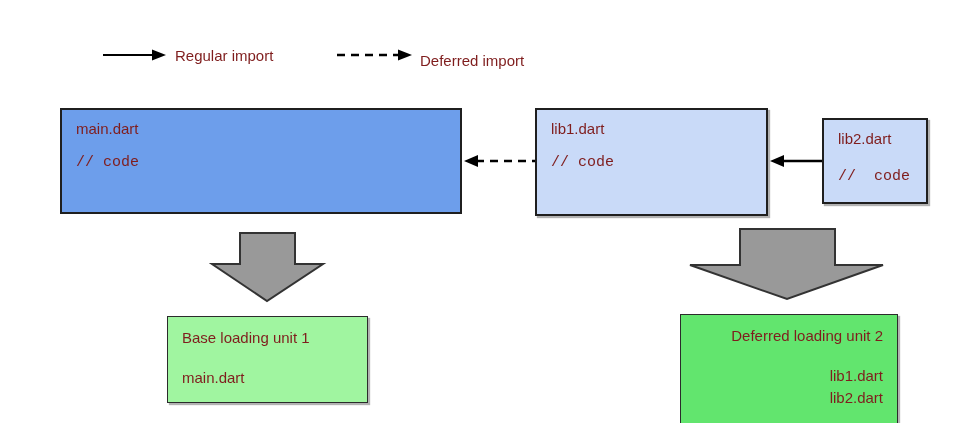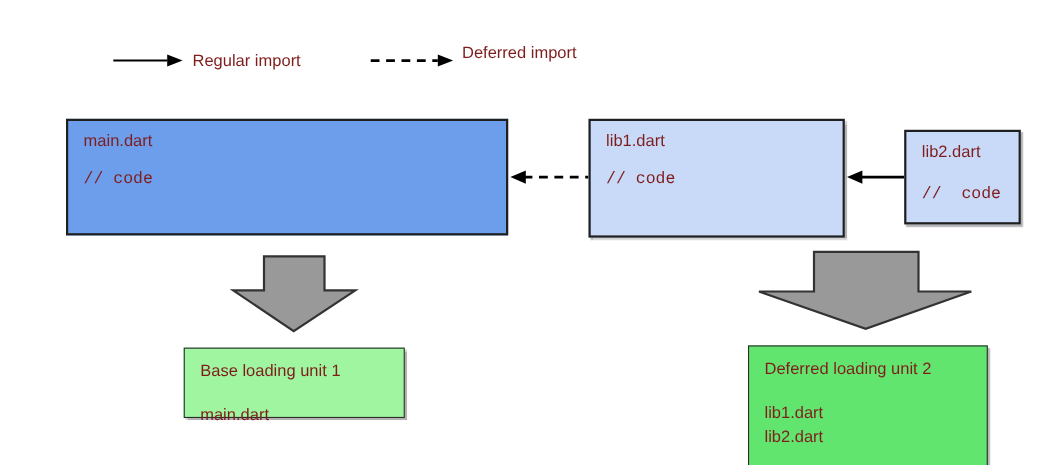--- a/index.html
+++ b/index.html
@@ -4,39 +4,39 @@
 <style>
   html,body { margin:0; padding:0; background:#ffffff; }
   .canvas {
     position:relative; width:954px; height:423px; background:#ffffff;
     font-family:"Liberation Sans", sans-serif; color:#7f1d1d; overflow:hidden;margin-top:36px;
   }
   .overlay { position:absolute; left:0; top:0; width:954px; height:423px; pointer-events:none; }
 
   .legend-label { position:absolute; font-size:15px; line-height:18px; }
   .legend-regular  { left:175px; top:11px; }
-  .legend-deferred { left:420px; top:4px; }
+  .legend-deferred { left:420px; top:16px; }
 
   .node { position:absolute; box-sizing:border-box; }
   .file-box { border:2px solid #1f1f1f; padding:10px 14px; }
   .box-main { left:60px;  top:72px; width:402px; height:106px; background:#6d9eeb; }
   .box-lib1 { left:535px; top:72px; width:233px; height:108px; background:#c9daf8;
               box-shadow:2px 2px 1px rgba(0,0,0,0.3); }
   .box-lib2 { left:822px; top:82px; width:106px; height:86px;  background:#c9daf8;
               box-shadow:2px 2px 1px rgba(0,0,0,0.3); }
 
   .box-title { font-size:15px; line-height:18px; margin-bottom:14px; }
   .box-lib2 .box-title { margin-bottom:18px; }
   .code { font-family:"Liberation Mono","DejaVu Sans Mono", monospace;
           font-size:15px; line-height:21px; white-space:pre; }
 
   .unit-box { border:1.5px solid #2b2b2b; padding:12px 14px;
               box-shadow:2px 2px 1px rgba(0,0,0,0.3); }
-  .unit-base     { left:167px; top:280px; width:201px; height:64px;  background:#a0f5a0; }
-  .unit-deferred { left:680px; top:278px; width:218px; height:110px; background:#62e56e; }
+  .unit-base     { left:167px; top:280px; width:201px; height:87px;  background:#a0f5a0; }
+  .unit-deferred { left:680px; top:278px; width:218px; height:110px; background:#62e56e;text-align:right; }
   .unit-title { font-size:15px; line-height:18px; margin-bottom:20px; }
   .unit-file  { font-size:15px; line-height:22px; }
 </style>
 </head>
 <body>
 
 <div class="canvas">
 
   <svg class="overlay" viewBox="0 0 954 423" xmlns="http://www.w3.org/2000/svg">
 

